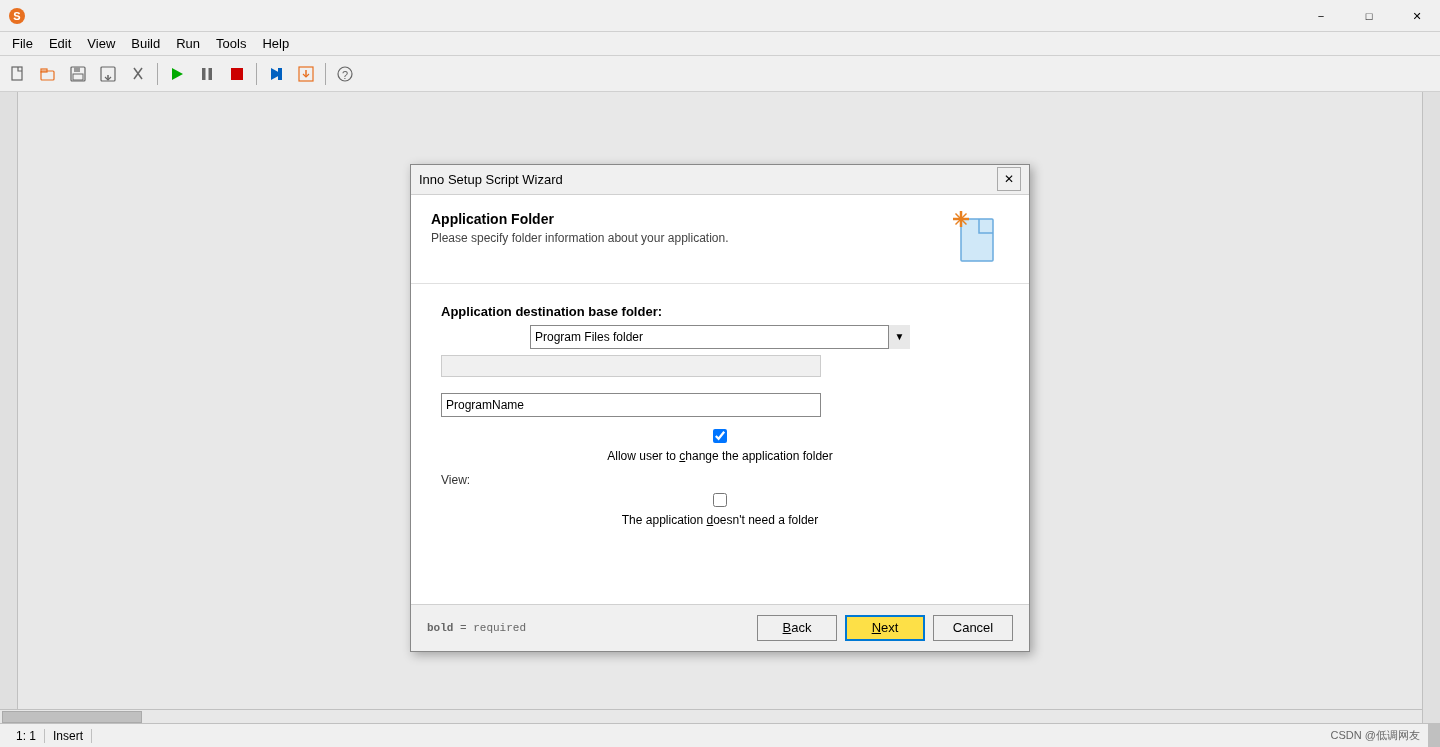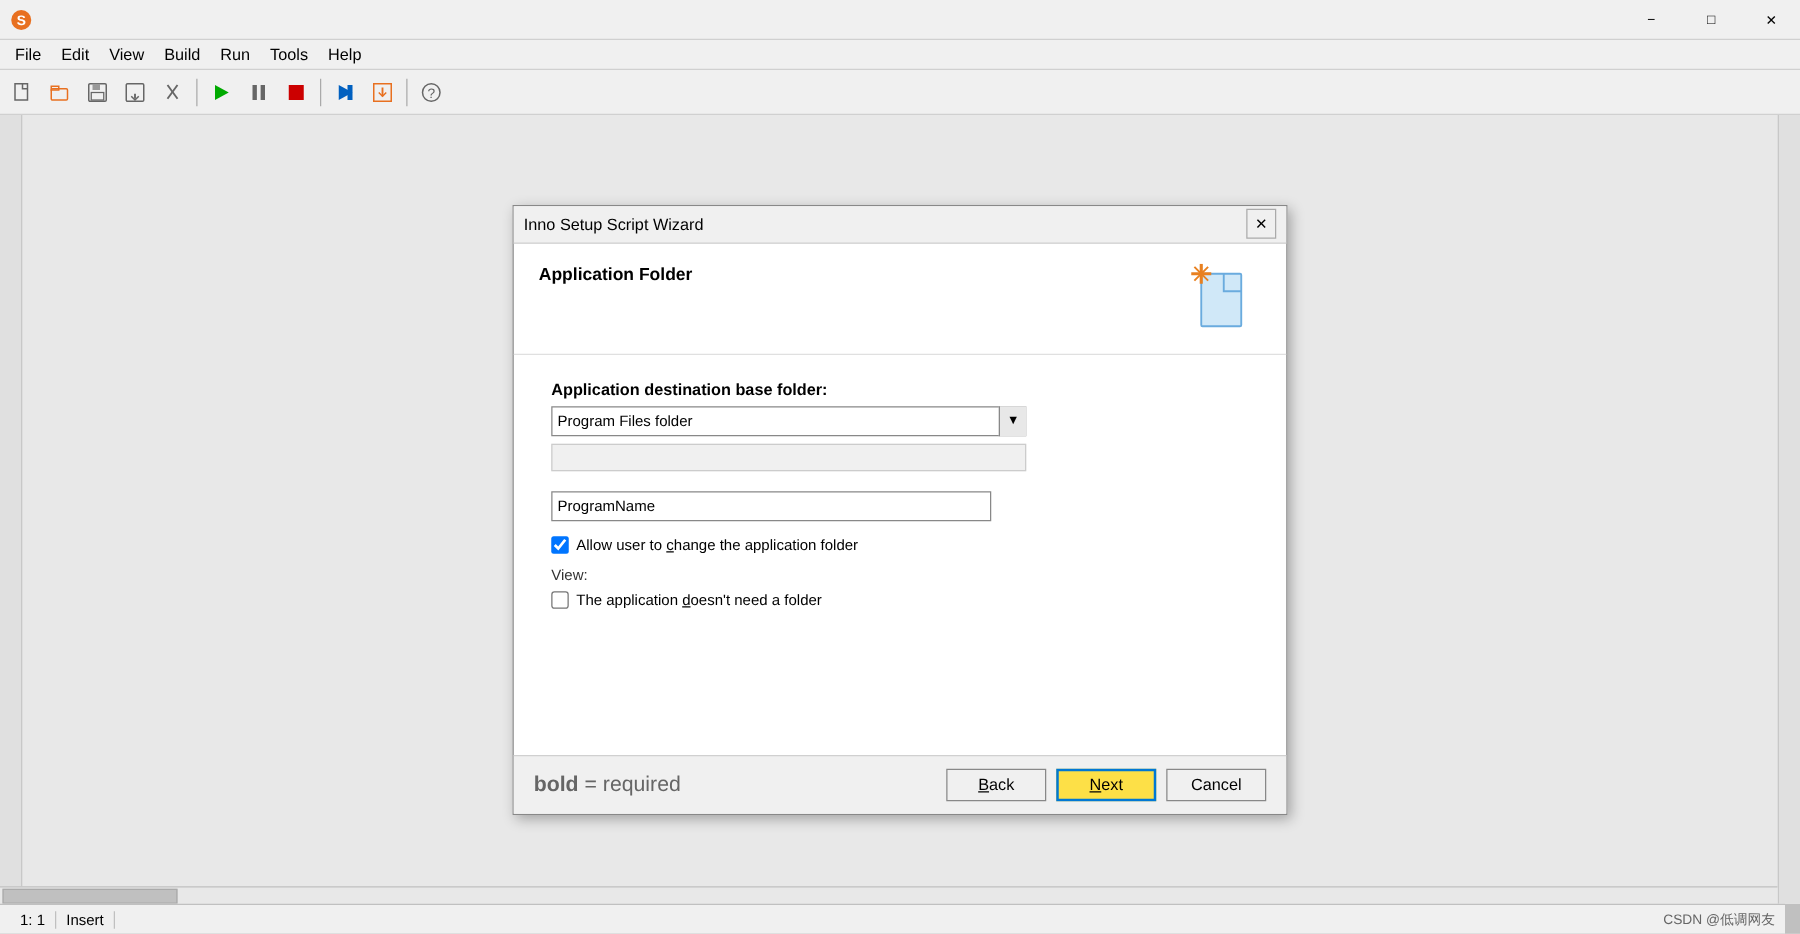--- a/index.html
+++ b/index.html
@@ -220,20 +220,21 @@
       display: block;
     }
     .field-label span {
       text-decoration: underline;
     }
 
     .select-row {
       display: flex;
       align-items: center;
       margin-bottom: 6px;
+      justify-content: center;
     }
     .select-wrapper {
       position: relative;
       flex: 1;
       max-width: 380px;
     }
     select.styled-select {
       width: 100%;
       height: 24px;
       border: 1px solid #888;
@@ -264,35 +265,36 @@
       height: 22px;
       border: 1px solid #ccc;
       background: #f0f0f0;
       margin-bottom: 16px;
       font-size: 11px;
       padding: 2px 4px;
       color: #666;
     }
 
     .text-input {
-      width: 352px;
+      width: 380px;
       height: 24px;
       border: 1px solid #888;
       background: #fff;
       font-size: 12px;
       padding: 2px 4px;
       outline: none;
       margin-bottom: 12px;
     }
 
     .checkbox-row {
       display: flex;
       align-items: center;
       gap: 6px;
       margin-bottom: 10px;
+      flex-direction: column;
     }
     .checkbox-row input[type="checkbox"] {
       width: 14px;
       height: 14px;
       cursor: pointer;
     }
     .checkbox-label {
       font-size: 12px;
     }
     .checkbox-label span { text-decoration: underline; }
@@ -306,22 +308,23 @@
     
     .dialog-footer {
       background: #f0f0f0;
       border-top: 1px solid #d0d0d0;
       padding: 10px 16px;
       display: flex;
       align-items: center;
     }
     .footer-hint {
       flex: 1;
-      font-size: 17px;
+      font-size: 11px;
       color: #666;
+      font-family: Liberation Mono, monospace;
     }
     .footer-hint b { font-weight: bold; }
     .footer-buttons {
       display: flex;
       gap: 8px;
     }
     .footer-btn {
       height: 26px;
       min-width: 80px;
       border: 1px solid #888;
@@ -487,20 +490,21 @@
       <div class="dialog">
 
         <div class="dialog-title-bar">
           <span class="dialog-title-text">Inno Setup Script Wizard</span>
           <button class="dialog-close-btn">✕</button>
         </div>
 
         <div class="dialog-header">
           <div class="dialog-header-text">
             <div class="dialog-header-title">Application Folder</div>
+            <div class="dialog-header-desc">Please specify folder information about your application.</div>
           </div>
           <div class="wizard-icon">
             <svg width="60" height="60" viewBox="0 0 60 60">
 
               <rect x="12" y="8" width="32" height="42" rx="1" fill="#d0e8f8" stroke="#6aabde" stroke-width="1.5"></rect>
               <polyline points="30,8 30,22 44,22" fill="none" stroke="#6aabde" stroke-width="1.5"></polyline>
 
               <g transform="translate(12,8)">
                 <line x1="0" y1="-8" x2="0" y2="8" stroke="#e88020" stroke-width="2.5"></line>
                 <line x1="-8" y1="0" x2="8" y2="0" stroke="#e88020" stroke-width="2.5"></line>

